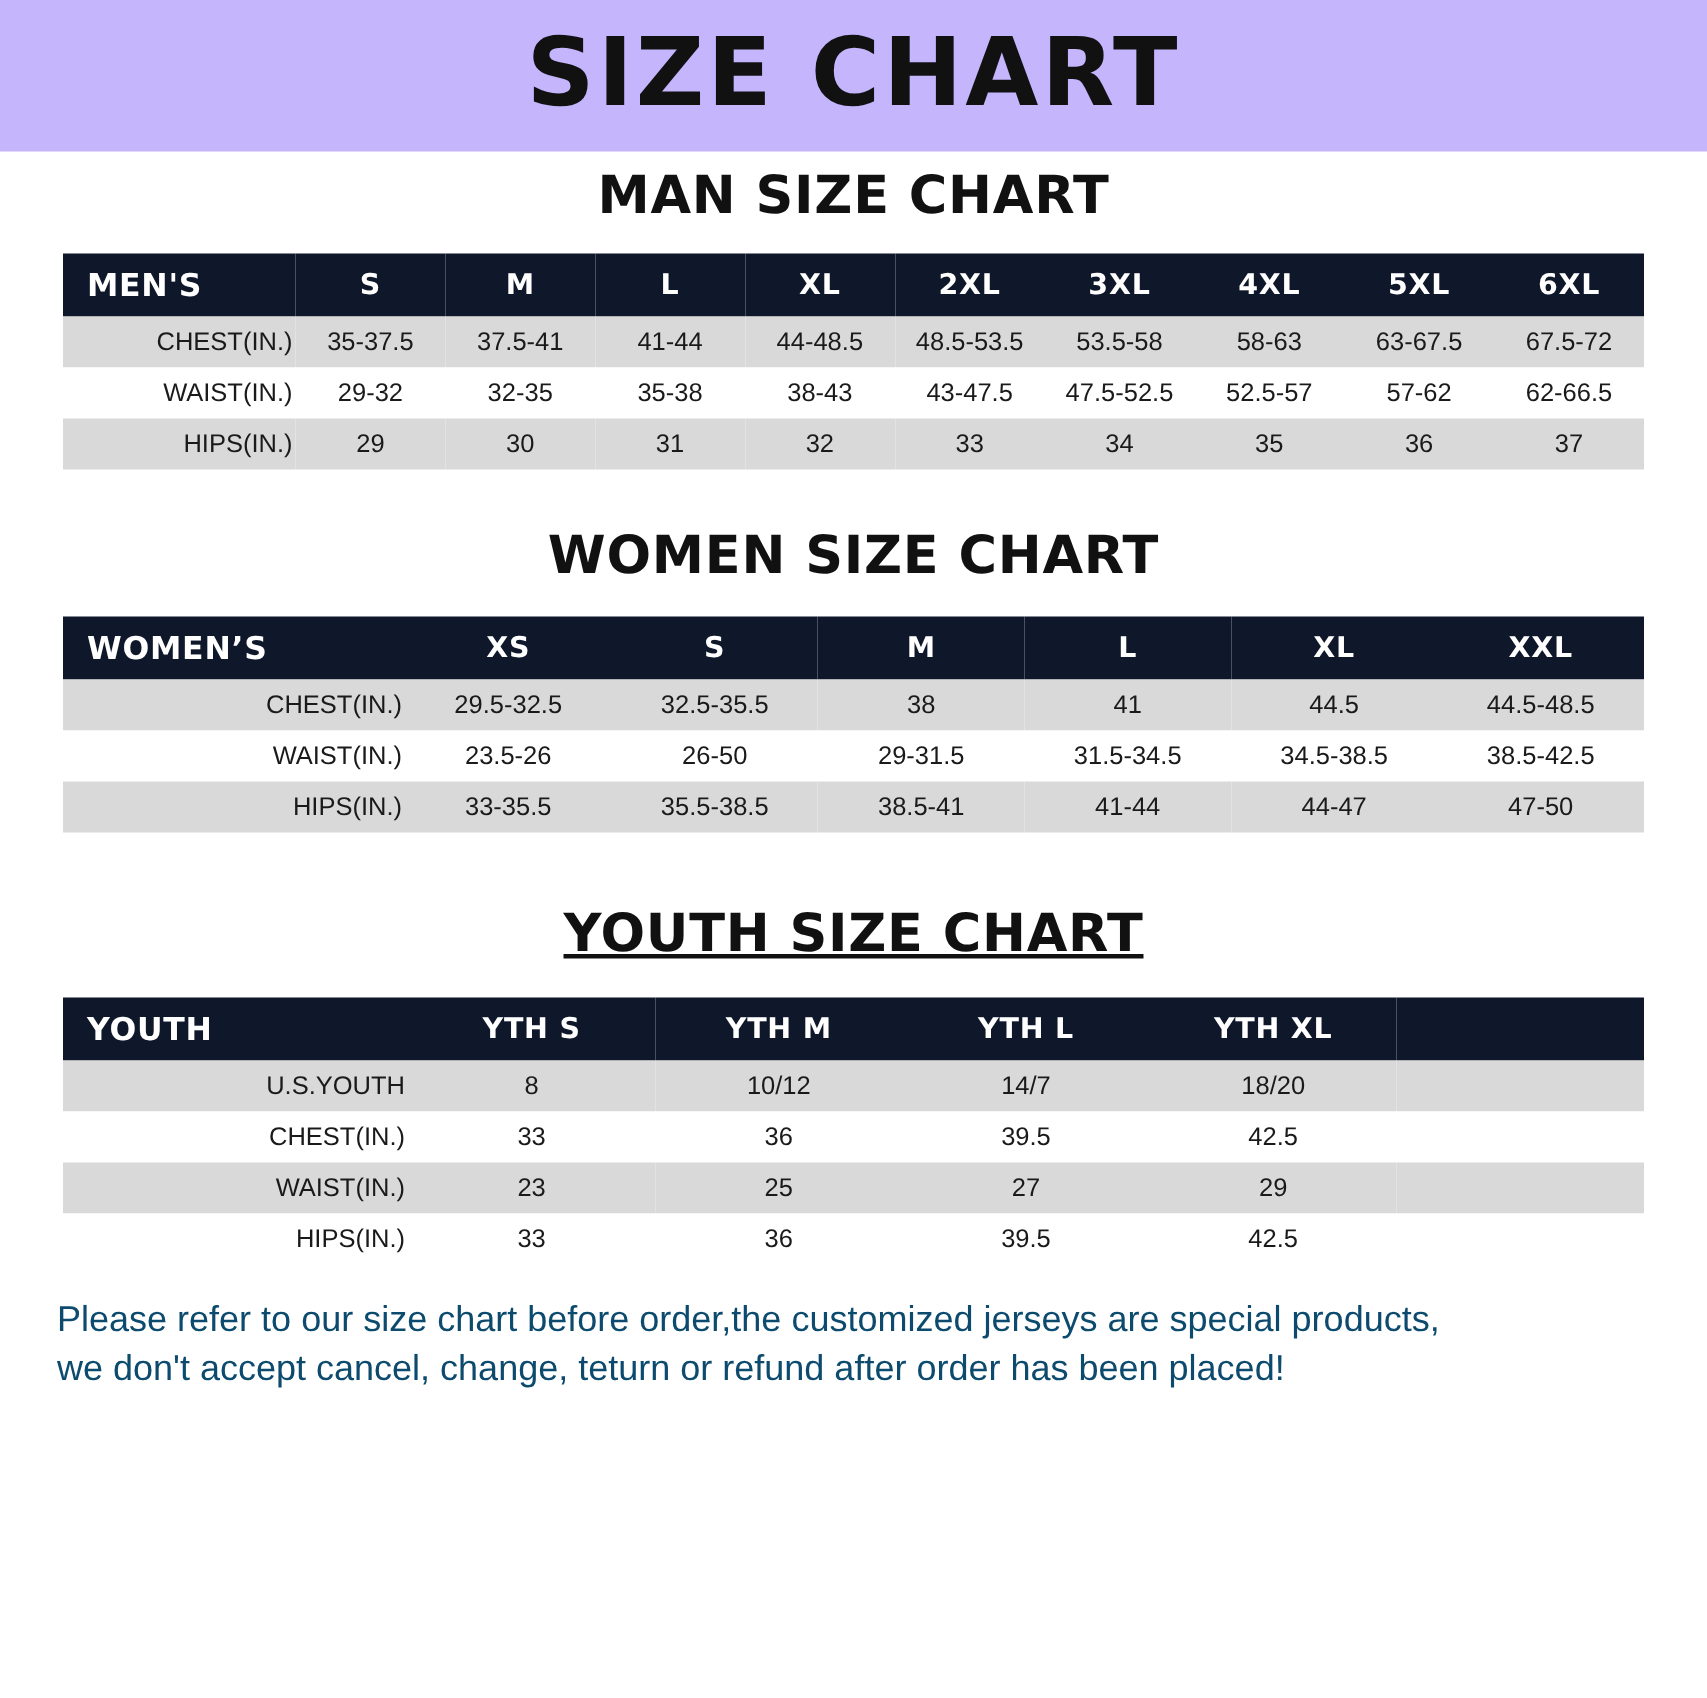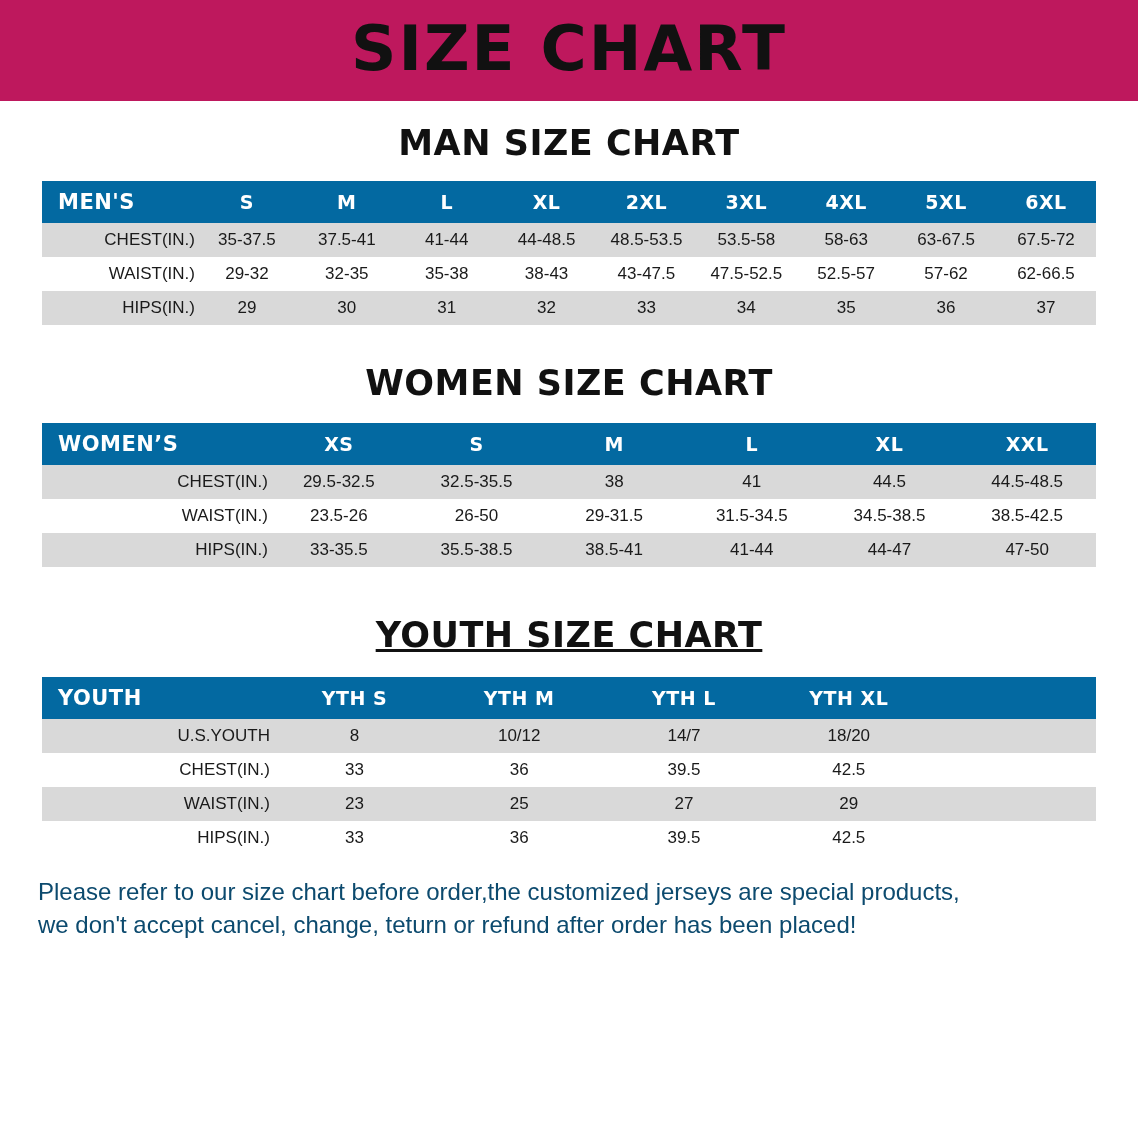--- a/index.html
+++ b/index.html
@@ -18,21 +18,21 @@
     position: relative;
     width: 1138px;
     height: 1132px;
     background: #ffffff;
     box-sizing: border-box;
   }
 
   
   .banner {
     height: 101px;
-    background: #be185d;
+    background: #c4b5fd;
     display: flex;
     align-items: center;
     justify-content: center;
   }
   .banner-title {
     font-family: "DejaVu Sans", sans-serif;
     font-weight: bold;
     font-size: 63px;
     letter-spacing: 2px;
     color: #111111;
@@ -42,35 +42,35 @@
 
   
   .section-title {
     text-align: center;
     font-family: "DejaVu Sans", sans-serif;
     font-weight: bold;
     font-size: 35px;
     color: #111111;
     letter-spacing: 0.5px;
   }
-  .t-man   { margin-top: 22px; margin-bottom: 18px; }
+  .t-man   { margin-top: 10px; margin-bottom: 18px; }
   .t-women { margin-top: 38px; margin-bottom: 20px; }
   .t-youth { margin-top: 48px; margin-bottom: 22px; text-decoration: underline; }
 
   
   .tbl-wrap {
     margin: 0 42px;
   }
   table.chart {
     width: 100%;
     border-collapse: collapse;
     table-layout: fixed;
   }
   table.chart thead th {
-    background: #0369a1;
+    background: #0f172a;
     color: #ffffff;
     font-family: "DejaVu Sans", sans-serif;
     font-weight: bold;
     text-align: center;
     padding: 9px 2px;
     font-size: 19px;
     letter-spacing: 0.5px;
   }
   table.chart thead th.rowhead {
     text-align: left;

